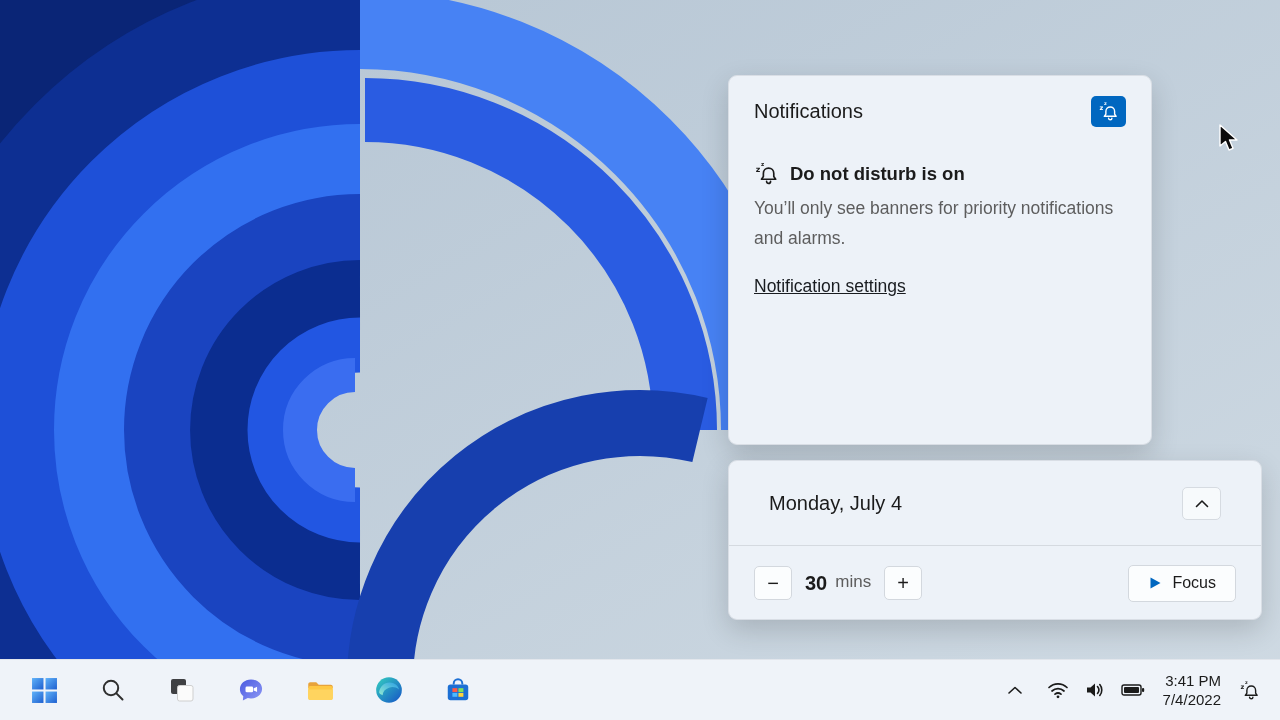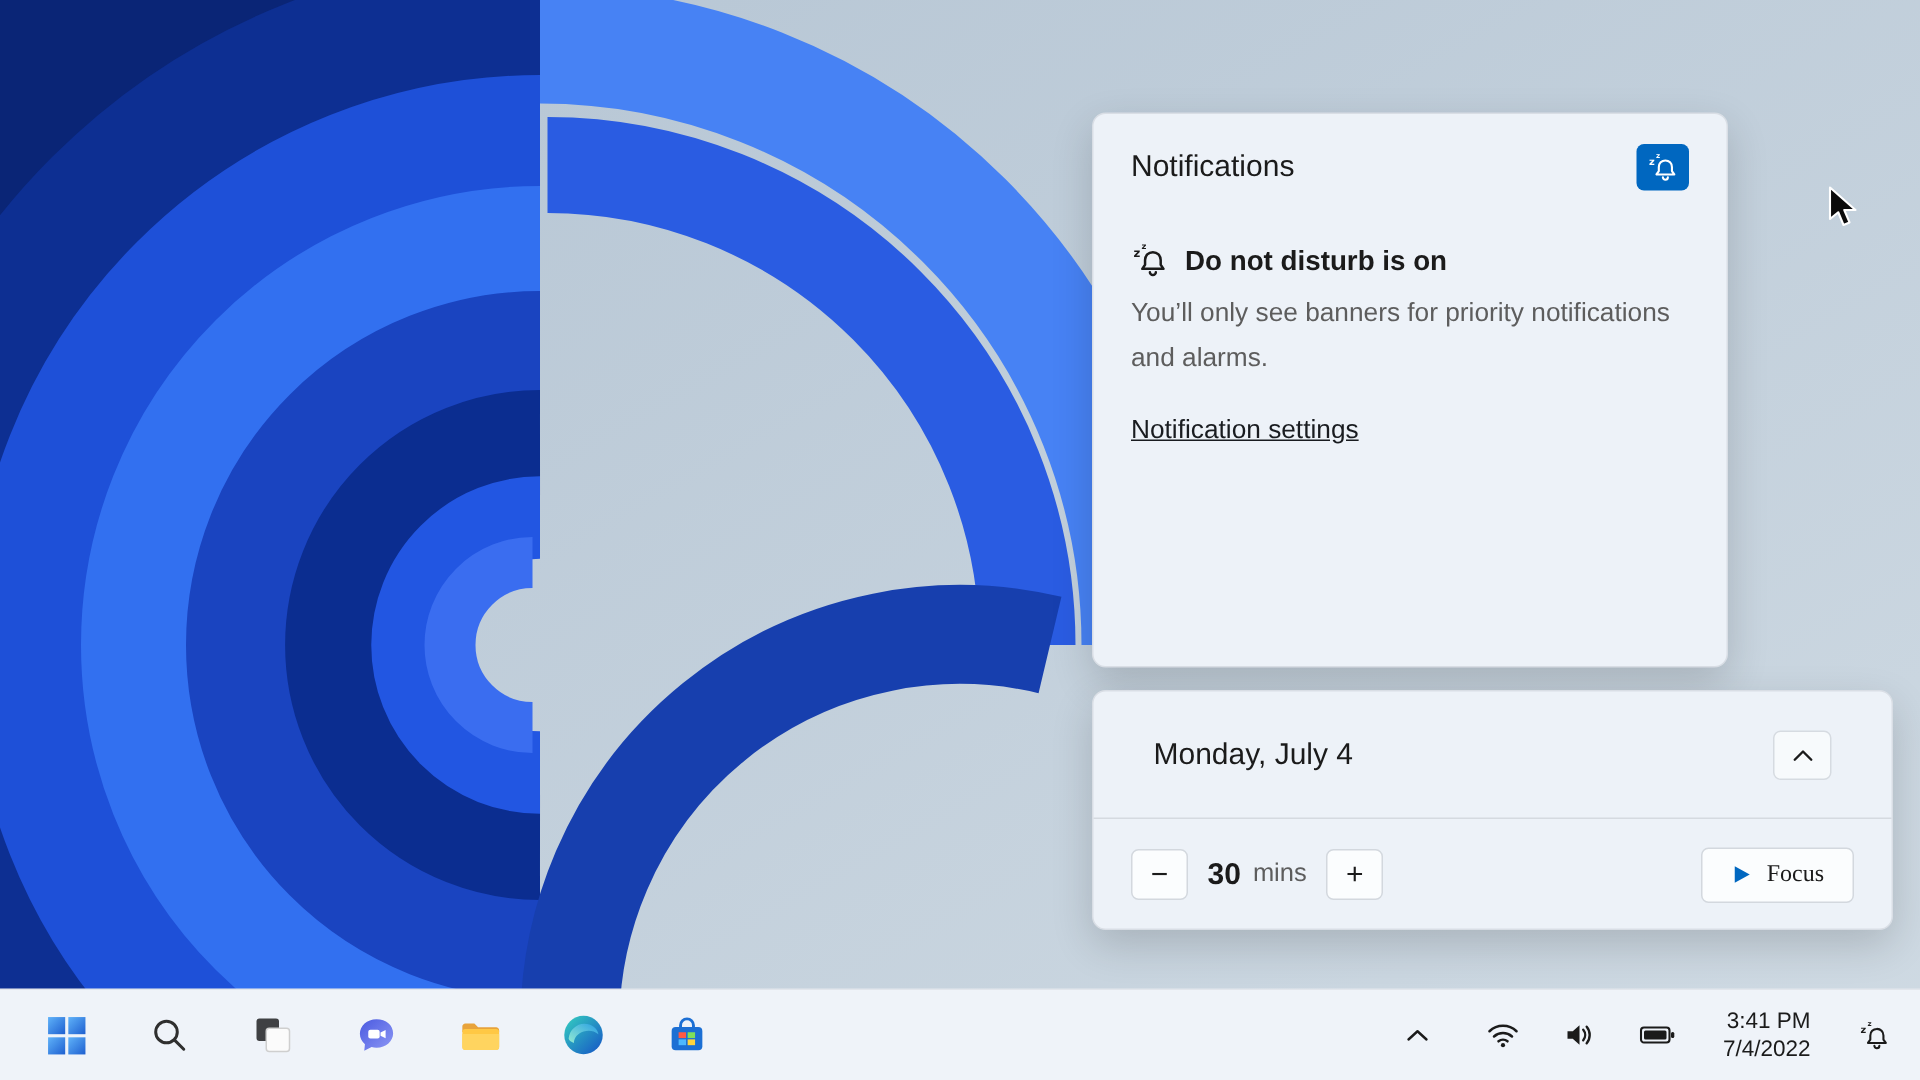--- a/index.html
+++ b/index.html
@@ -32,33 +32,33 @@
   .divider { height:1px; background:#d5dae0; }
   .focus-row { display:flex; align-items:center; padding:0 25px; height:74px; }
   .step-btn { width:38px; height:34px; background:#fbfdfe; border:1px solid #d3d8de; border-radius:5px;
               font-size:20px; color:#1b1b1b; display:flex; align-items:center; justify-content:center;
               cursor:pointer; font-family:inherit; }
   .duration { display:flex; align-items:flex-start; gap:8px; margin:0 13px; }
   .duration .num { font-size:20px; font-weight:700; color:#1b1b1b; }
   .duration .unit { font-size:17px; color:#5d5d5d; }
   .focus-btn { margin-left:auto; height:37px; display:flex; align-items:center; gap:10px;
                background:#fbfdfe; border:1px solid #d3d8de; border-radius:5px; padding:0 19px;
-               font-size:16px; color:#1b1b1b; cursor:pointer; font-family:Liberation Serif, serif; }
+               font-size:16px; color:#1b1b1b; cursor:pointer; font-family:Liberation Sans, sans-serif; }
 
   .tooltip { position:absolute; left:1090px; top:45px; height:40px; line-height:38px; padding:0 15px;
              background:#f9fbfd; border:1px solid #d8dce1; border-radius:4px; font-size:16px; color:#1b1b1b;
              box-shadow:0 3px 8px rgba(0,0,0,.15); white-space:nowrap; box-sizing:border-box; z-index:40; }
 
   
   .taskbar { position:absolute; left:0; right:0; bottom:0; height:60px; background:#eff3f9;
              border-top:1px solid rgba(0,0,0,.05); display:flex; align-items:center; z-index:30; }
   .tb-apps { display:flex; align-items:center; gap:23px; padding-left:21px; }
   .tb-btn { width:46px; height:46px; border:none; background:transparent; border-radius:6px;
             display:flex; align-items:center; justify-content:center; cursor:pointer; padding:0; }
-  .tray { margin-left:auto; display:flex; align-items:center; padding-right:13px; gap:16px; }
+  .tray { margin-left:auto; display:flex; align-items:center; padding-right:13px; gap:2px; }
   .tray-btn { border:none; background:transparent; border-radius:5px; height:40px;
               display:flex; align-items:center; justify-content:center; padding:0 7px; cursor:pointer; }
   .chev-tray { margin-right:8px; }
   .clock { flex-direction:column; align-items:flex-end; gap:1px; font-size:15px; line-height:18px;
            color:#1b1b1b; font-family:inherit; padding:0 9px; }
 
   .cursor { position:absolute; left:1218px; top:124px; z-index:50; }
 </style>
 </head>
 <body>

